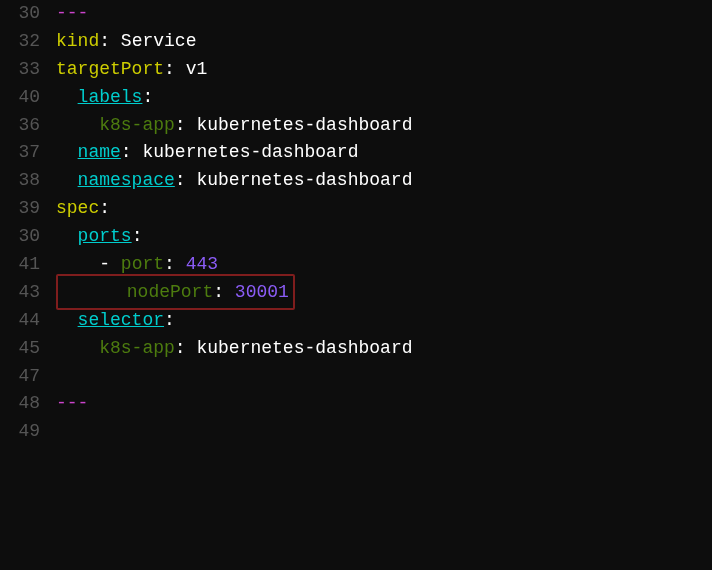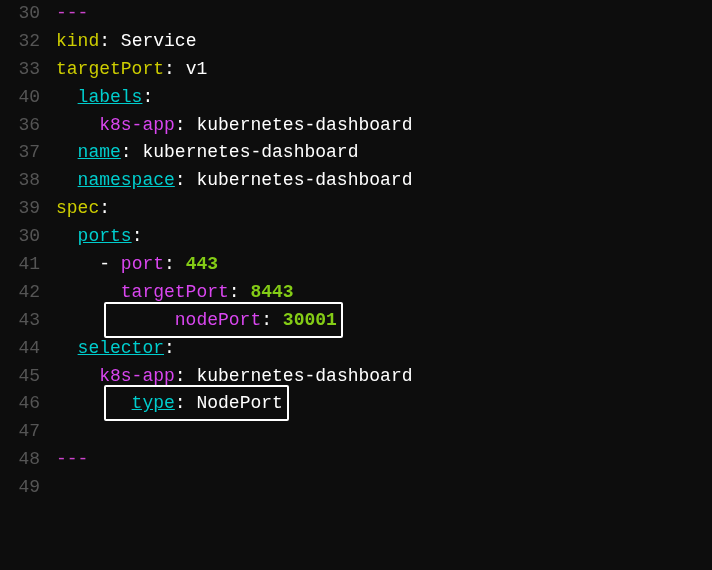--- a/index.html
+++ b/index.html
@@ -44,49 +44,46 @@
     }
 
     .line-content {
       flex: 1;
     }
 
     
     .c-yellow { color: #cdcd00; }
     .c-white  { color: #ffffff; }
     .c-cyan   { color: #00cdcd; text-decoration: underline; }
-    .c-pink   { color: #d946ef; }
-    .c-red    { color: #84cc16; font-weight: bold; }
+    .c-pink   { color: #4d7c0f; }
+    .c-red    { color: #8b5cf6; }
     .c-dash   { color: #cc44cc; }
 
     .highlighted {
       display: inline;
-      border: 2px solid #ffffff;
+      border: 2px solid #7f1d1d;
       padding: 6px 4px;
       border-radius: 2px;
-      margin-left: 48px;
     }
   </style>
 </head>
 <body>
 
 <div class="code-container">
   <div id="lines-container">
       <div class="code-line"><span class="line-number">30</span><span class="line-content"><span class="c-dash">---</span></span></div>
       <div class="code-line"><span class="line-number">32</span><span class="line-content"><span class="c-yellow">kind</span><span class="c-white">: </span><span class="c-white bold">Service</span></span></div>
       <div class="code-line"><span class="line-number">33</span><span class="line-content"><span class="c-yellow">targetPort</span><span class="c-white">: </span><span class="c-white bold">v1</span></span></div>
       <div class="code-line"><span class="line-number">40</span><span class="line-content"><span class="c-white">  </span><span class="c-cyan">labels</span><span class="c-white">:</span></span></div>
       <div class="code-line"><span class="line-number">36</span><span class="line-content"><span class="c-white">    </span><span class="c-pink">k8s-app</span><span class="c-white">: </span><span class="c-white bold">kubernetes-dashboard</span></span></div>
       <div class="code-line"><span class="line-number">37</span><span class="line-content"><span class="c-white">  </span><span class="c-cyan">name</span><span class="c-white">: </span><span class="c-white bold">kubernetes-dashboard</span></span></div>
       <div class="code-line"><span class="line-number">38</span><span class="line-content"><span class="c-white">  </span><span class="c-cyan">namespace</span><span class="c-white">: </span><span class="c-white bold">kubernetes-dashboard</span></span></div>
       <div class="code-line"><span class="line-number">39</span><span class="line-content"><span class="c-yellow">spec</span><span class="c-white">:</span></span></div>
       <div class="code-line"><span class="line-number">30</span><span class="line-content"><span class="c-white">  </span><span class="c-cyan">ports</span><span class="c-white">:</span></span></div>
       <div class="code-line"><span class="line-number">41</span><span class="line-content"><span class="c-white">    </span><span class="c-white">- </span><span class="c-pink">port</span><span class="c-white">: </span><span class="c-red">443</span></span></div>
-      <div class="code-line"><span class="line-number">42</span><span class="line-content"><span class="c-white">      </span><span class="c-pink">targetPort</span><span class="c-white">: </span><span class="c-red">8443</span></span></div>
       <div class="code-line"><span class="line-number">43</span><span class="line-content"><span class="highlighted"><span class="c-white">      </span><span class="c-pink">nodePort</span><span class="c-white">: </span><span class="c-red">30001</span></span></span></div>
       <div class="code-line"><span class="line-number">44</span><span class="line-content"><span class="c-white">  </span><span class="c-cyan">selector</span><span class="c-white">:</span></span></div>
       <div class="code-line"><span class="line-number">45</span><span class="line-content"><span class="c-white">    </span><span class="c-pink">k8s-app</span><span class="c-white">: </span><span class="c-white bold">kubernetes-dashboard</span></span></div>
-      <div class="code-line"><span class="line-number">46</span><span class="line-content"><span class="highlighted"><span class="c-white">  </span><span class="c-cyan">type</span><span class="c-white">: </span><span class="c-white bold">NodePort</span></span></span></div>
       <div class="code-line"><span class="line-number">47</span><span class="line-content"></span></div>
       <div class="code-line"><span class="line-number">48</span><span class="line-content"><span class="c-dash">---</span></span></div>
       <div class="code-line"><span class="line-number">49</span><span class="line-content"></span></div>
     </div>
 </div>
 
 </body></html>

